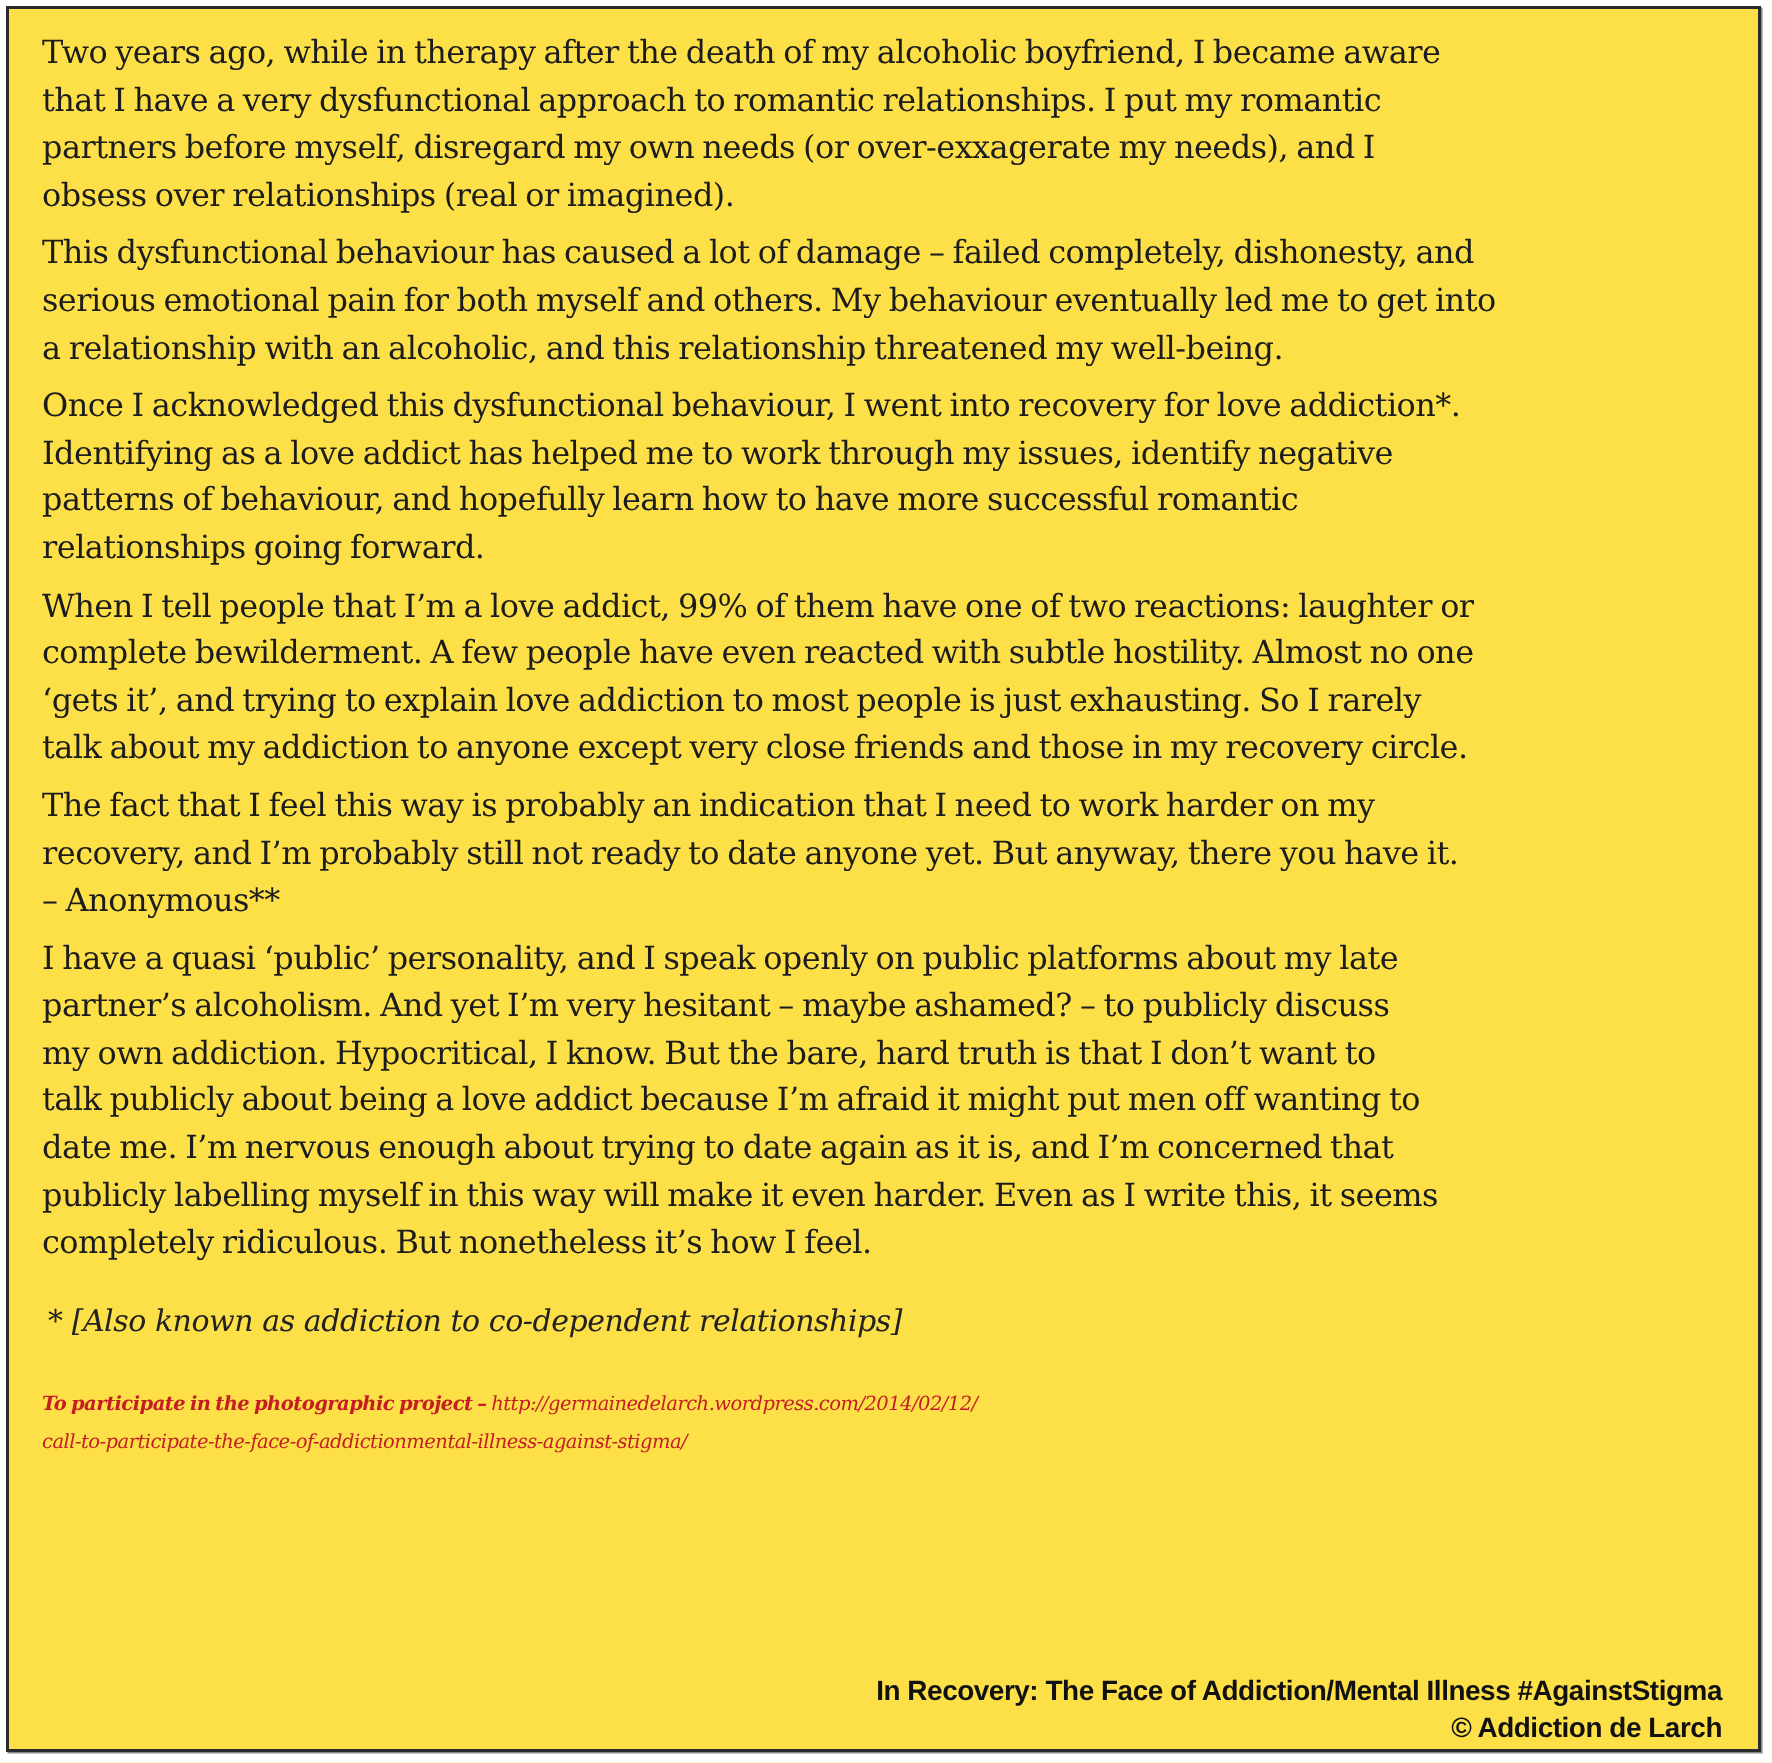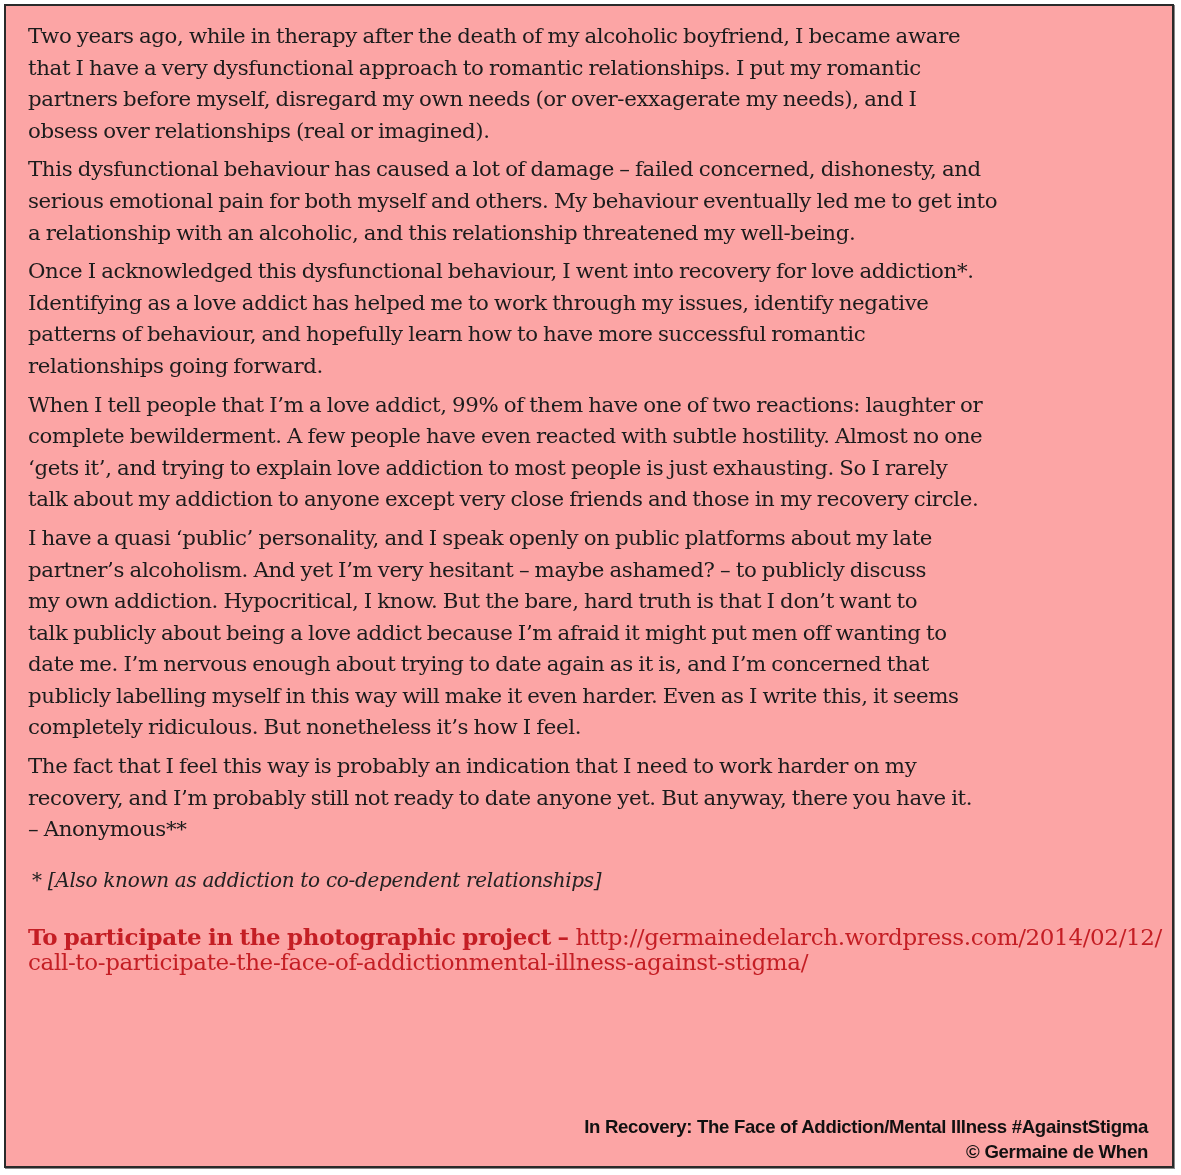--- a/index.html
+++ b/index.html
@@ -1,85 +1,85 @@
 <!DOCTYPE html>
 <html><head>
 <meta charset="utf-8">
 <style>
   html, body { margin: 0; padding: 0; background: #ffffff; }
   body { width: 1181px; height: 1175px; position: relative; overflow: hidden; }
   .frame {
     position: absolute; left: 4px; top: 4px; width: 1170px; height: 1164px;
-    border: 2px solid #2a2a2a; box-sizing: border-box; background: #fca5a5;
+    border: 2px solid #2a2a2a; box-sizing: border-box; background: #fde047;
     box-shadow: 1px 1px 0 #888;
   }
   .body-text {
     position: absolute; left: 22px; top: 14px; width: 1140px;
     font-family: "DejaVu Serif", serif; font-size: 21.3px; line-height: 31.6px;
     color: #1c1c1c; letter-spacing: -0.35px; word-spacing: -1px;
   }
   .para { margin: 0 0 7px 0; white-space: pre-line; }
   .footnote {
     position: absolute; left: 26px; top: 862px;
     font-family: "DejaVu Serif", serif; font-style: italic; font-size: 20px;
     color: #222; letter-spacing: -0.3px;
   }
   .links {
     position: absolute; left: 22px; top: 918px; width: 1145px;
-    font-family: "DejaVu Serif", serif; font-size: 23px; line-height: 25px;
-    color: #c41e24; letter-spacing: -0.35px; word-spacing: -1px;
+    font-family: "DejaVu Serif", serif; font-size: 13px; line-height: 25px;
+    color: #c41e24; letter-spacing: -0.35px; word-spacing: -1px; font-style: italic;
   }
   .links .bold { font-weight: bold; }
   .links .line { white-space: nowrap; }
   .credit {
     position: absolute; right: 24px; top: 1108px; text-align: right;
     font-family: Liberation Sans, sans-serif; font-weight: bold; font-size: 18.6px;
     line-height: 25px; color: #111; letter-spacing: -0.3px;
   }
 </style>
 </head>
 <body>
 
 <div class="frame">
   <div class="body-text">
     <p class="para">Two years ago, while in therapy after the death of my alcoholic boyfriend, I became aware
 that I have a very dysfunctional approach to romantic relationships. I put my romantic
 partners before myself, disregard my own needs (or over-exxagerate my needs), and I
 obsess over relationships (real or imagined).</p>
-    <p class="para">This dysfunctional behaviour has caused a lot of damage – failed concerned, dishonesty, and
+    <p class="para">This dysfunctional behaviour has caused a lot of damage – failed completely, dishonesty, and
 serious emotional pain for both myself and others. My behaviour eventually led me to get into
 a relationship with an alcoholic, and this relationship threatened my well-being.</p>
     <p class="para">Once I acknowledged this dysfunctional behaviour, I went into recovery for love addiction*.
 Identifying as a love addict has helped me to work through my issues, identify negative
 patterns of behaviour, and hopefully learn how to have more successful romantic
 relationships going forward.</p>
     <p class="para">When I tell people that I’m a love addict, 99% of them have one of two reactions: laughter or
 complete bewilderment. A few people have even reacted with subtle hostility. Almost no one
 ‘gets it’, and trying to explain love addiction to most people is just exhausting. So I rarely
 talk about my addiction to anyone except very close friends and those in my recovery circle.</p>
+    <p class="para">The fact that I feel this way is probably an indication that I need to work harder on my
+recovery, and I’m probably still not ready to date anyone yet. But anyway, there you have it.
+– Anonymous**</p>
     <p class="para">I have a quasi ‘public’ personality, and I speak openly on public platforms about my late
 partner’s alcoholism. And yet I’m very hesitant – maybe ashamed? – to publicly discuss
 my own addiction. Hypocritical, I know. But the bare, hard truth is that I don’t want to
 talk publicly about being a love addict because I’m afraid it might put men off wanting to
 date me. I’m nervous enough about trying to date again as it is, and I’m concerned that
 publicly labelling myself in this way will make it even harder. Even as I write this, it seems
 completely ridiculous. But nonetheless it’s how I feel.</p>
-    <p class="para">The fact that I feel this way is probably an indication that I need to work harder on my
-recovery, and I’m probably still not ready to date anyone yet. But anyway, there you have it.
-– Anonymous**</p>
   </div>
 
   <div class="footnote">* [Also known as addiction to co-dependent relationships]</div>
 
   <div class="links">
     <div class="line">
       <span class="bold">To participate in the photographic project – </span><span>http://germainedelarch.wordpress.com/2014/02/12/</span>
     </div>
     <div class="line">
       <span>call-to-participate-the-face-of-addictionmental-illness-against-stigma/</span>
     </div>
   </div>
 
   <div class="credit">
     <div>In Recovery: The Face of Addiction/Mental Illness #AgainstStigma</div>
-    <div>© Germaine de When</div>
+    <div>© Addiction de Larch</div>
   </div>
 </div>
 
 </body></html>

